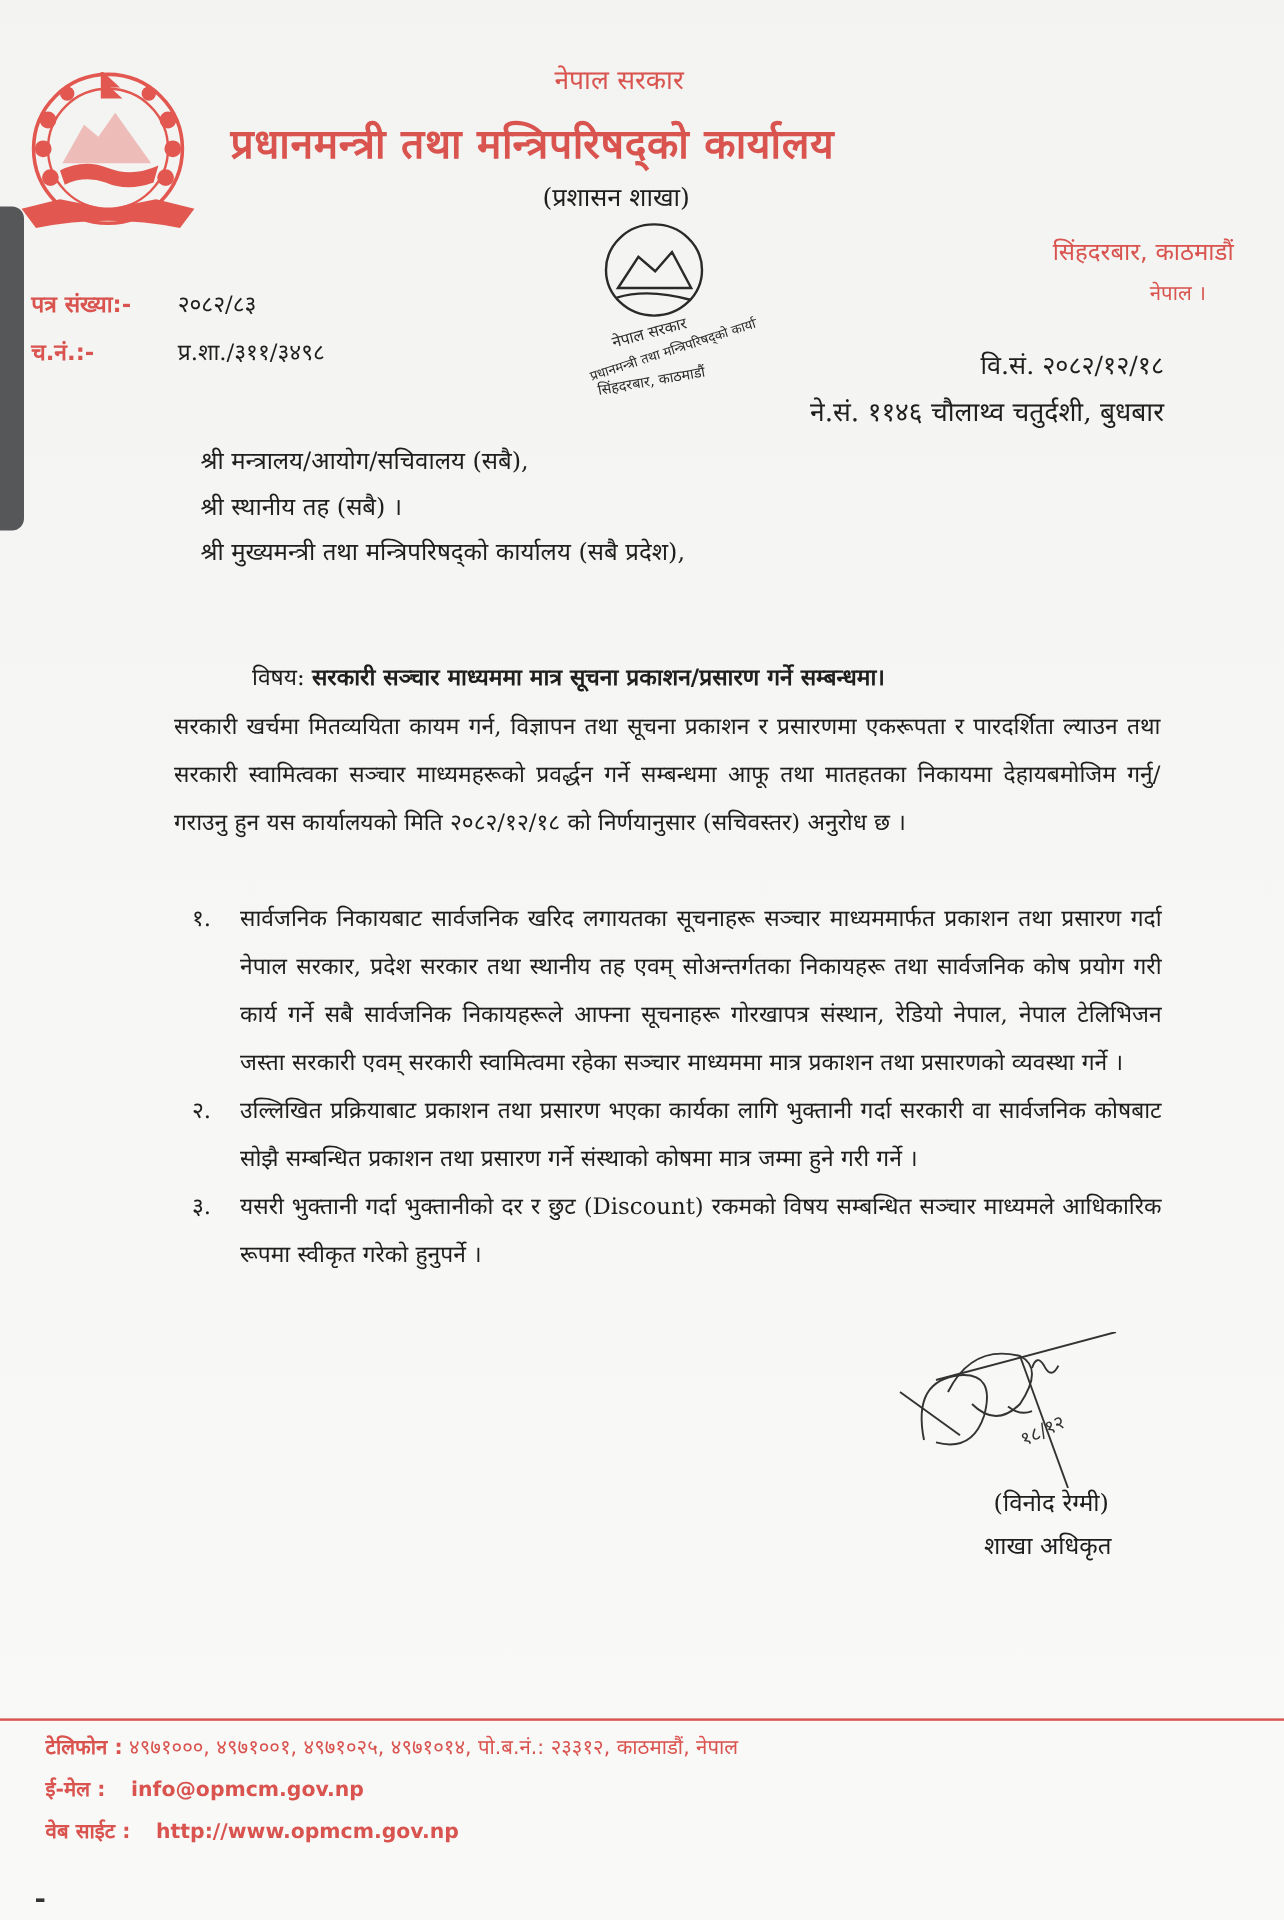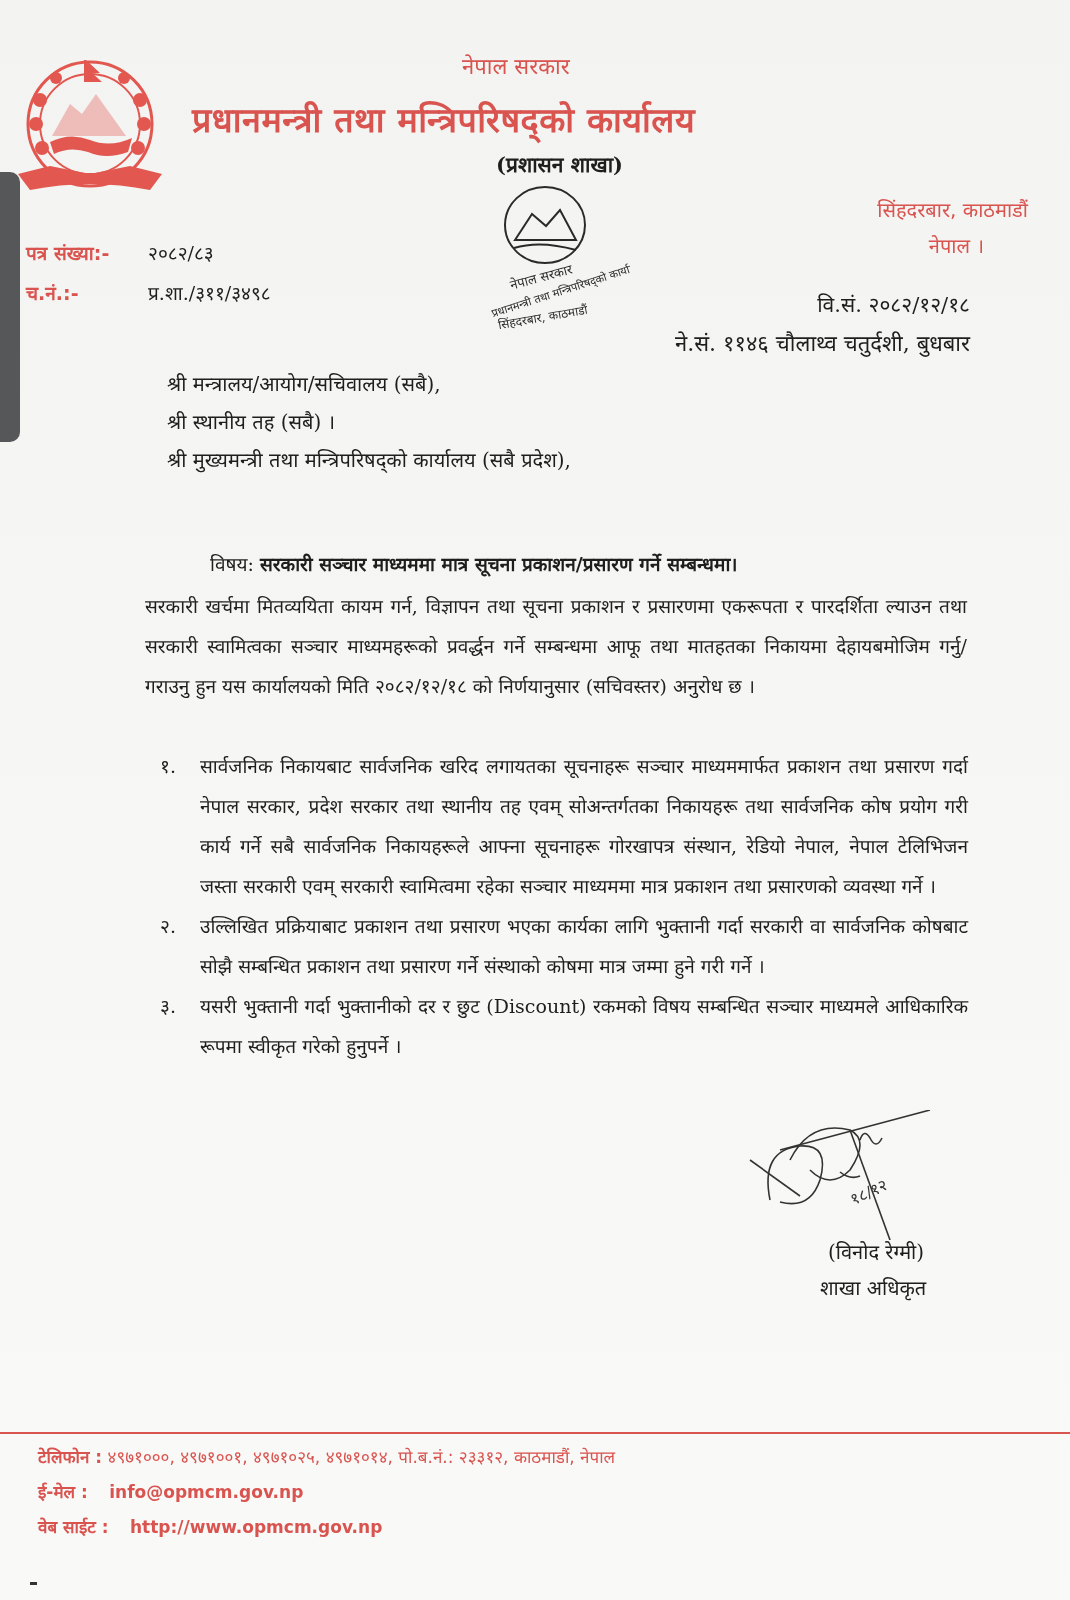--- a/index.html
+++ b/index.html
@@ -6,24 +6,24 @@
   body {
     width: 1070px; height: 1600px; position: relative; overflow: hidden;
     background: #f4f4f2;
     font-family: "DejaVu Serif", "Liberation Serif", serif;
     color: #1e1e1e;
   }
   .page { position: absolute; left: 0; top: 0; width: 1070px; height: 1600px; background: linear-gradient(#f3f3f1, #f7f7f5 60%, #f9f9f8); }
   .emblem { position: absolute; left: 10px; top: 40px; width: 160px; height: 160px; }
   .hdr-sub { position: absolute; left: 462px; top: 50px; font-family: "DejaVu Sans", sans-serif; font-size: 22px; color: #d9534f; }
   .hdr-title { position: absolute; left: 192px; top: 96px; font-family: "DejaVu Sans", sans-serif; font-size: 34px; font-weight: bold; color: #d9534f; letter-spacing: 0.5px; white-space: nowrap; }
-  .hdr-branch { position: absolute; left: 452px; top: 150px; font-size: 21px; font-weight: bold; color: #1e1e1e; margin-left: 44px; }
+  .hdr-branch { position: absolute; left: 452px; top: 150px; font-size: 21px; font-weight: normal; color: #1e1e1e; }
   .stamp { position: absolute; left: 450px; top: 170px; width: 180px; height: 160px; }
   .addr1 { position: absolute; right: 42px; top: 196px; font-family: "DejaVu Sans", sans-serif; font-size: 20px; color: #d9534f; text-align: right; }
-  .addr2 { position: absolute; right: 86px; top: 232px; font-family: "DejaVu Sans", sans-serif; font-size: 20px; color: #d9534f; }
+  .addr2 { position: absolute; right: 65px; top: 232px; font-family: "DejaVu Sans", sans-serif; font-size: 17px; color: #d9534f; }
   .side-tab { position: absolute; left: 0; top: 172px; width: 20px; height: 270px; background: #555759; border-radius: 0 10px 10px 0; }
   .ref-row { position: absolute; left: 26px; font-size: 19px; white-space: nowrap; }
   .ref-label { display: inline-block; width: 116px; color: #d9534f; font-family: "DejaVu Sans", sans-serif; font-weight: bold; }
   .ref-val { color: #1e1e1e; margin-top: 32px; }
   .date1 { position: absolute; right: 100px; top: 290px; font-size: 21px; }
   .date2 { position: absolute; right: 100px; top: 327px; font-size: 22px; }
   .recips { position: absolute; left: 135px; top: 365px; font-size: 20px; line-height: 38px; margin-left: 32px; }
   .subject { position: absolute; left: 210px; top: 520px; font-size: 19px; white-space: nowrap; margin-top: 31px; }
   .subject b { font-weight: bold; }
   .body-para { position: absolute; left: 145px; top: 586px; width: 822px; font-size: 19px; line-height: 40px; text-align: justify; }

